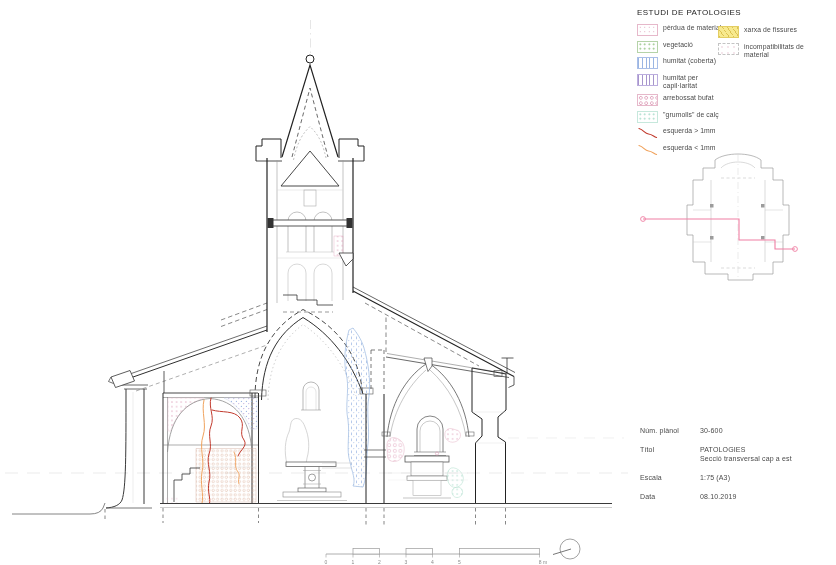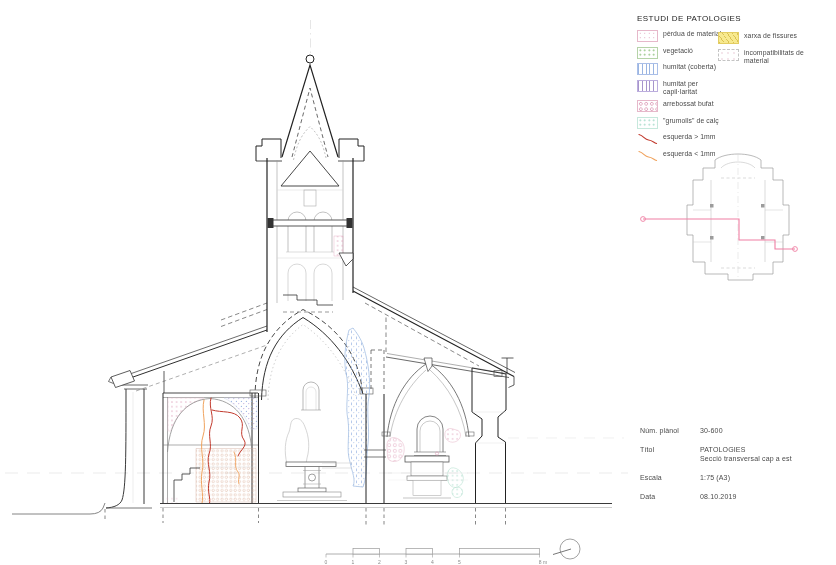--- a/index.html
+++ b/index.html
@@ -1,21 +1,21 @@
 <!DOCTYPE html>
 <html><head>
 <meta charset="utf-8">
 <style>
   html,body{margin:0;padding:0;background:#fff;}
   body{width:836px;height:565px;position:relative;font-family:"Liberation Sans",sans-serif;color:#3a3a3a;overflow:hidden;}
   #canvas{position:absolute;inset:0;width:836px;height:565px;background:#fff;}
   svg{display:block;}
 
   
-  .legend{position:absolute;left:637px;top:14px;width:198px;}
+  .legend{position:absolute;left:637px;top:8px;width:198px;}
   .lg-title{font-size:8px;letter-spacing:.45px;color:#222;margin:0 0 7px 0;}
   .lg-cols{position:relative;}
   .lg-col2{position:absolute;left:81px;top:2px;width:116px;}
   .lg-row{display:flex;gap:5px;margin-bottom:4.5px;align-items:flex-start;}
   .sw{width:21px;height:12px;flex:0 0 21px;box-sizing:border-box;background-color:#fff;}
   .lg-label{font-size:6.8px;line-height:1.18;color:#4a4a4a;letter-spacing:.1px;max-width:64px;}
   .lg-col2 .lg-label{max-width:86px;}
 
   .sw-pdot{border:1px solid #e6b8ca;background-image:radial-gradient(circle,#dd9db8 .7px,transparent .9px);background-size:4.5px 4.5px;}
   .sw-green{border:1px solid #b5d3a8;background-image:radial-gradient(circle,#8cbf7a .8px,transparent 1px);background-size:4.5px 4.5px;}

